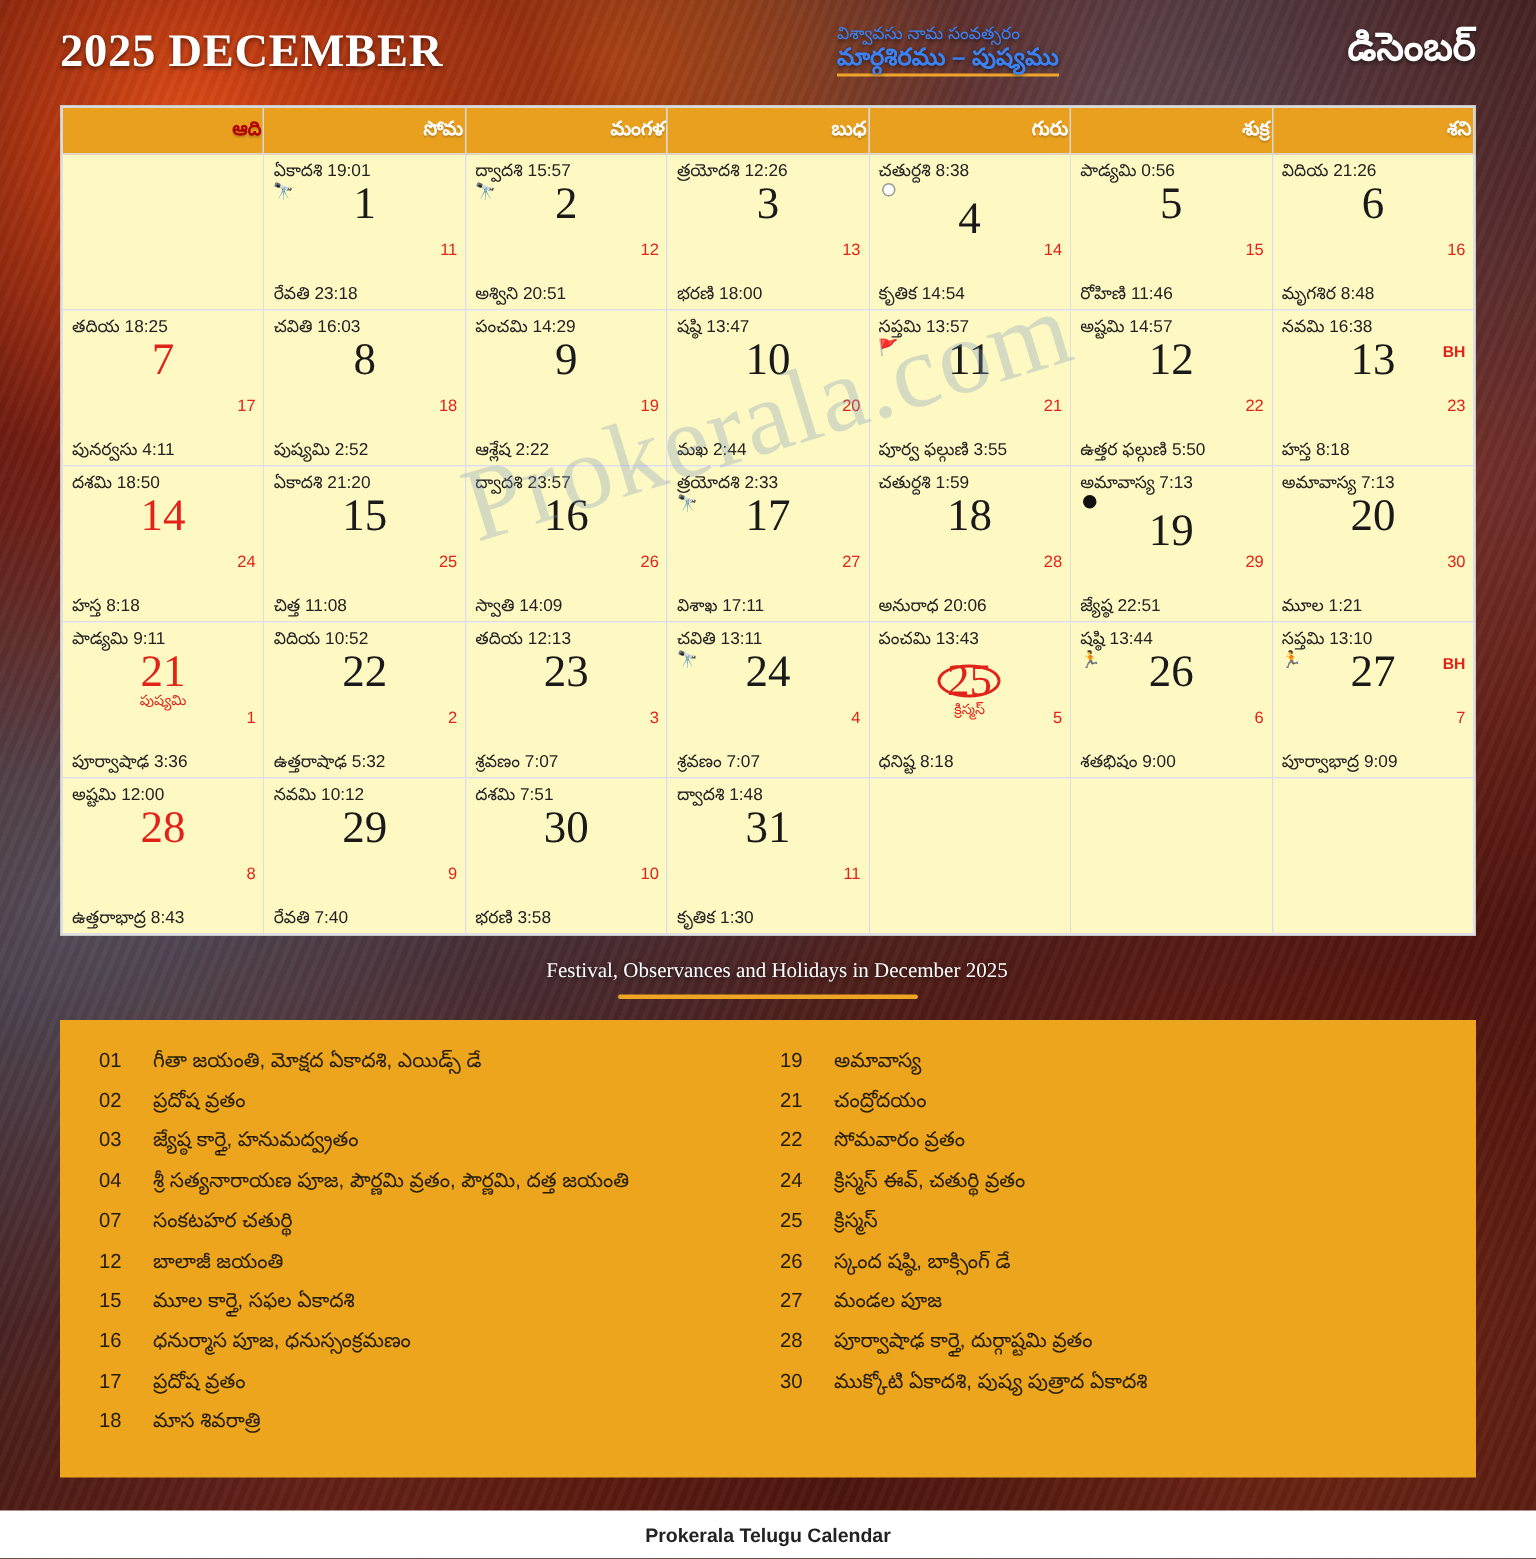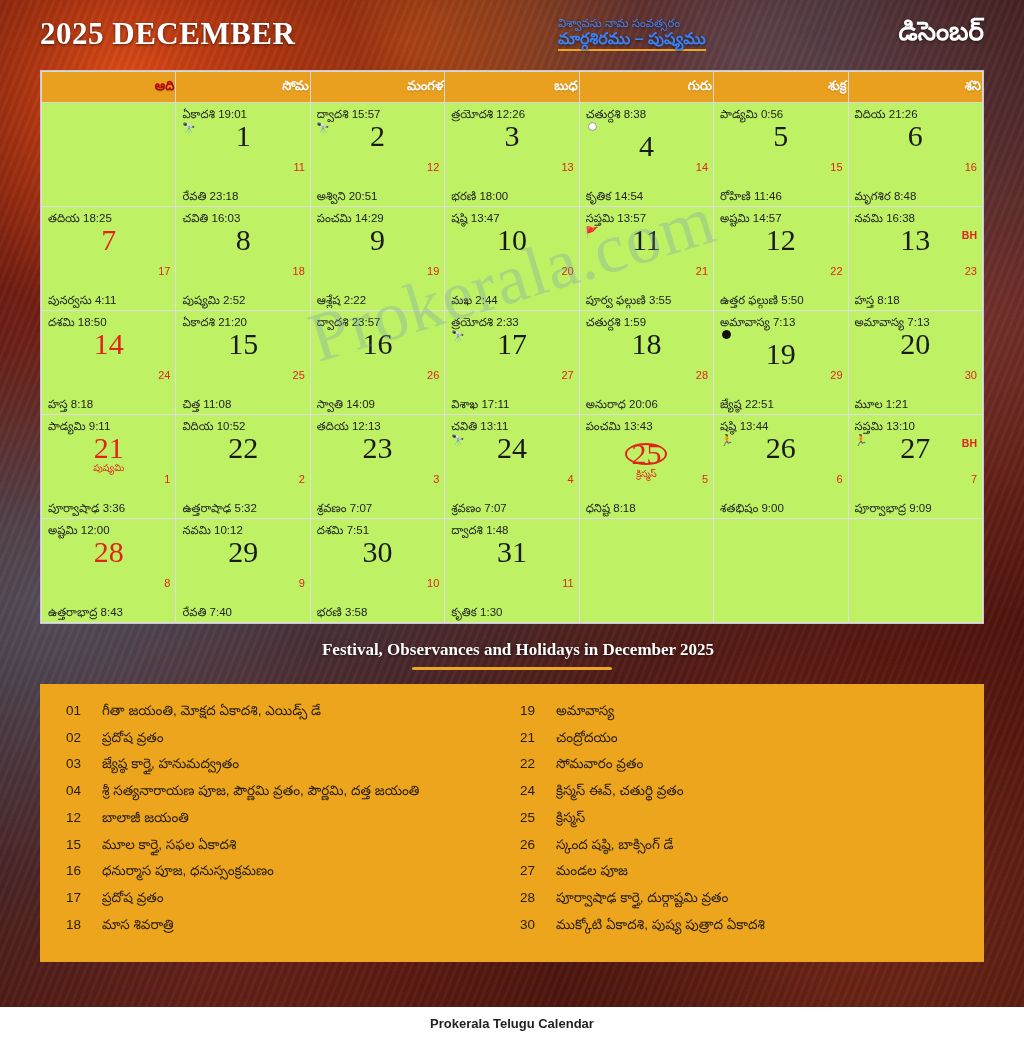--- a/index.html
+++ b/index.html
@@ -101,21 +101,21 @@
     text-shadow: 0 1px 1px rgba(0,0,0,0.18);
     text-align: right;
   }
   table#calendar th.sun { color: #b30000; }
   table#calendar td {
     border: 1px solid #dedede;
     height: 104px;
     vertical-align: top;
     padding: 0;
     position: relative;
-    background: #bef264;
+    background: #fef9c3;
     margin-top: 12px;
   }
   .cell {
     position: relative;
     height: 100%;
     padding: 4px 6px 2px 6px;
   }
   .tithi-top, .tithi-bot {
     font-size: 11.5px;
     color: #222;
@@ -200,22 +200,22 @@
   }
 
   
   #fest-head {
     margin-top: 16px;
     text-align: center;
     position: relative;
   }
   #fest-head .txt {
     font-family: "Liberation Serif", serif;
-    font-size: 17px;
-    font-weight: bold;
+    font-size: 14px;
+    font-weight: normal;
     color: #ffffff;
     text-shadow: 0 1px 3px rgba(0,0,0,0.6);
     padding-left: 12px;
   }
   #fest-head .rule {
     width: 200px;
     height: 3px;
     background: #efa524;
     margin: 7px auto 0 auto;
     border-radius: 2px;
@@ -586,20 +586,24 @@
       </div>
       <div class="fest-item">
         <span class="d">03</span>
         <span class="t">జ్యేష్ఠ కార్తై, హనుమద్వ్రతం</span>
       </div>
       <div class="fest-item">
         <span class="d">04</span>
         <span class="t">శ్రీ సత్యనారాయణ పూజ, పౌర్ణమి వ్రతం, పౌర్ణమి, దత్త జయంతి</span>
       </div>
       <div class="fest-item">
+        <span class="d">07</span>
+        <span class="t">సంకటహర చతుర్థి</span>
+      </div>
+      <div class="fest-item">
         <span class="d">12</span>
         <span class="t">బాలాజీ జయంతి</span>
       </div>
       <div class="fest-item">
         <span class="d">15</span>
         <span class="t">మూల కార్తై, సఫల ఏకాదశి</span>
       </div>
       <div class="fest-item">
         <span class="d">16</span>
         <span class="t">ధనుర్మాస పూజ, ధనుస్సంక్రమణం</span>

